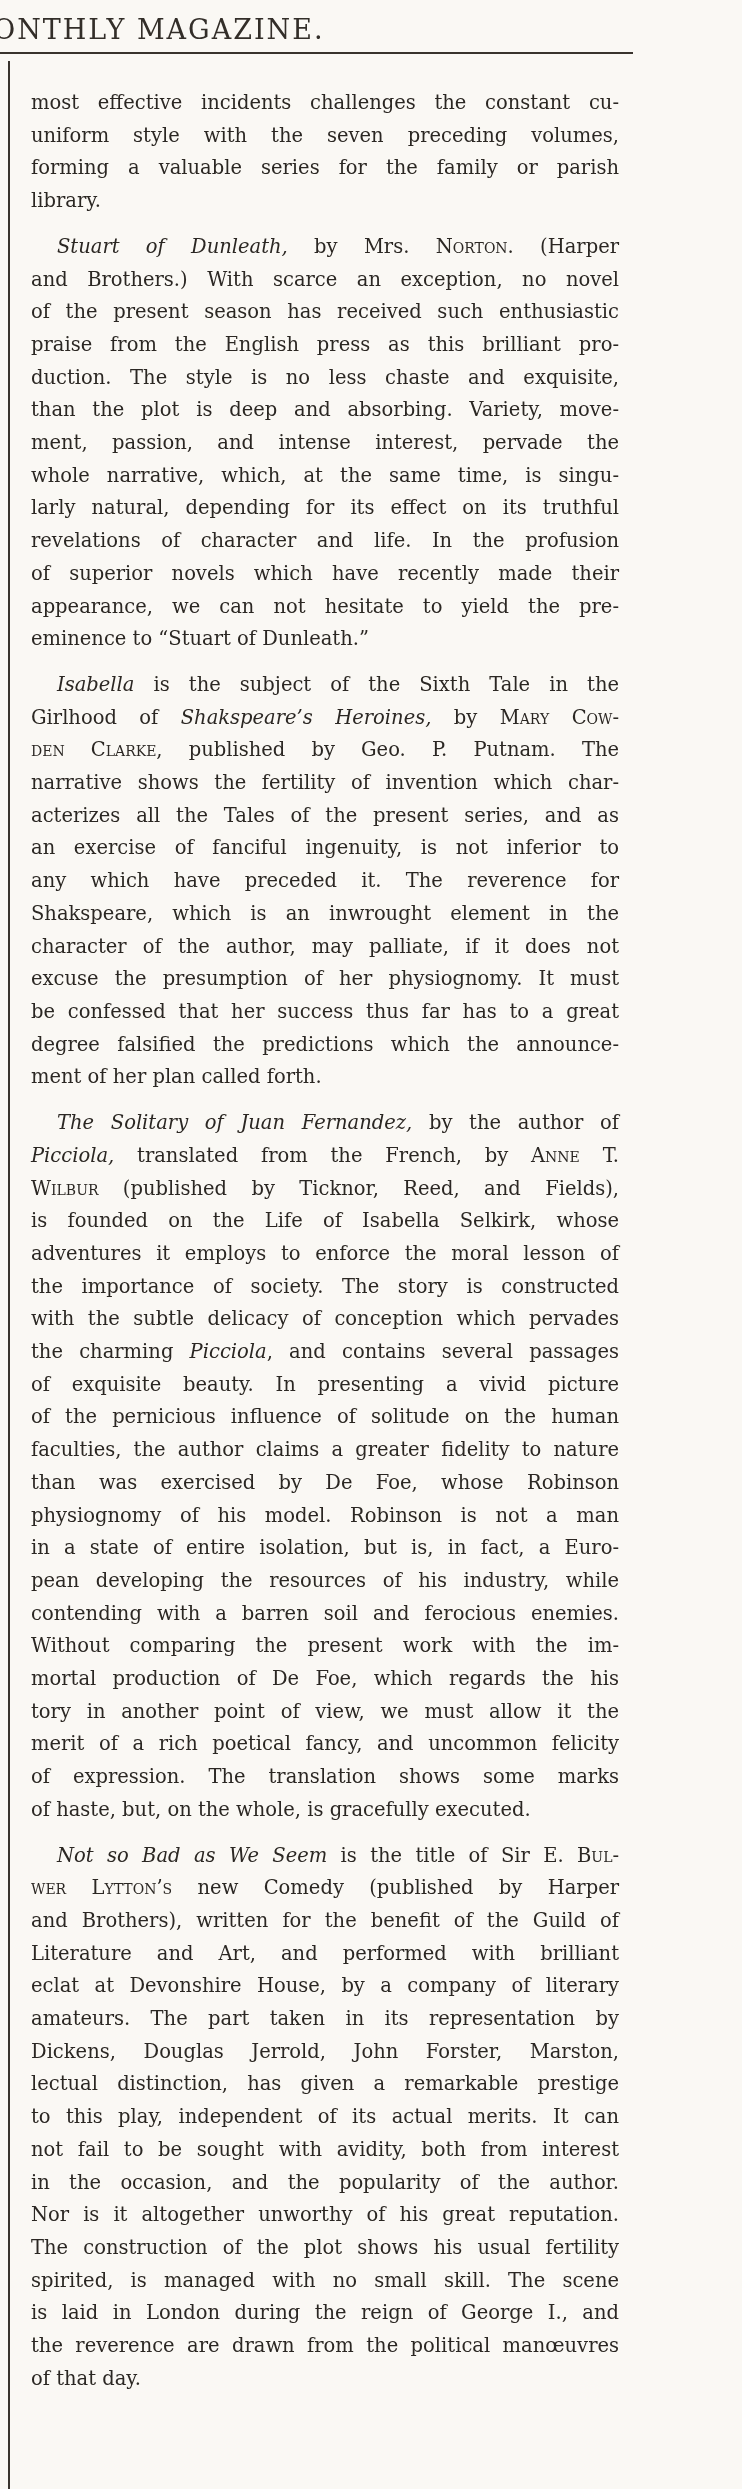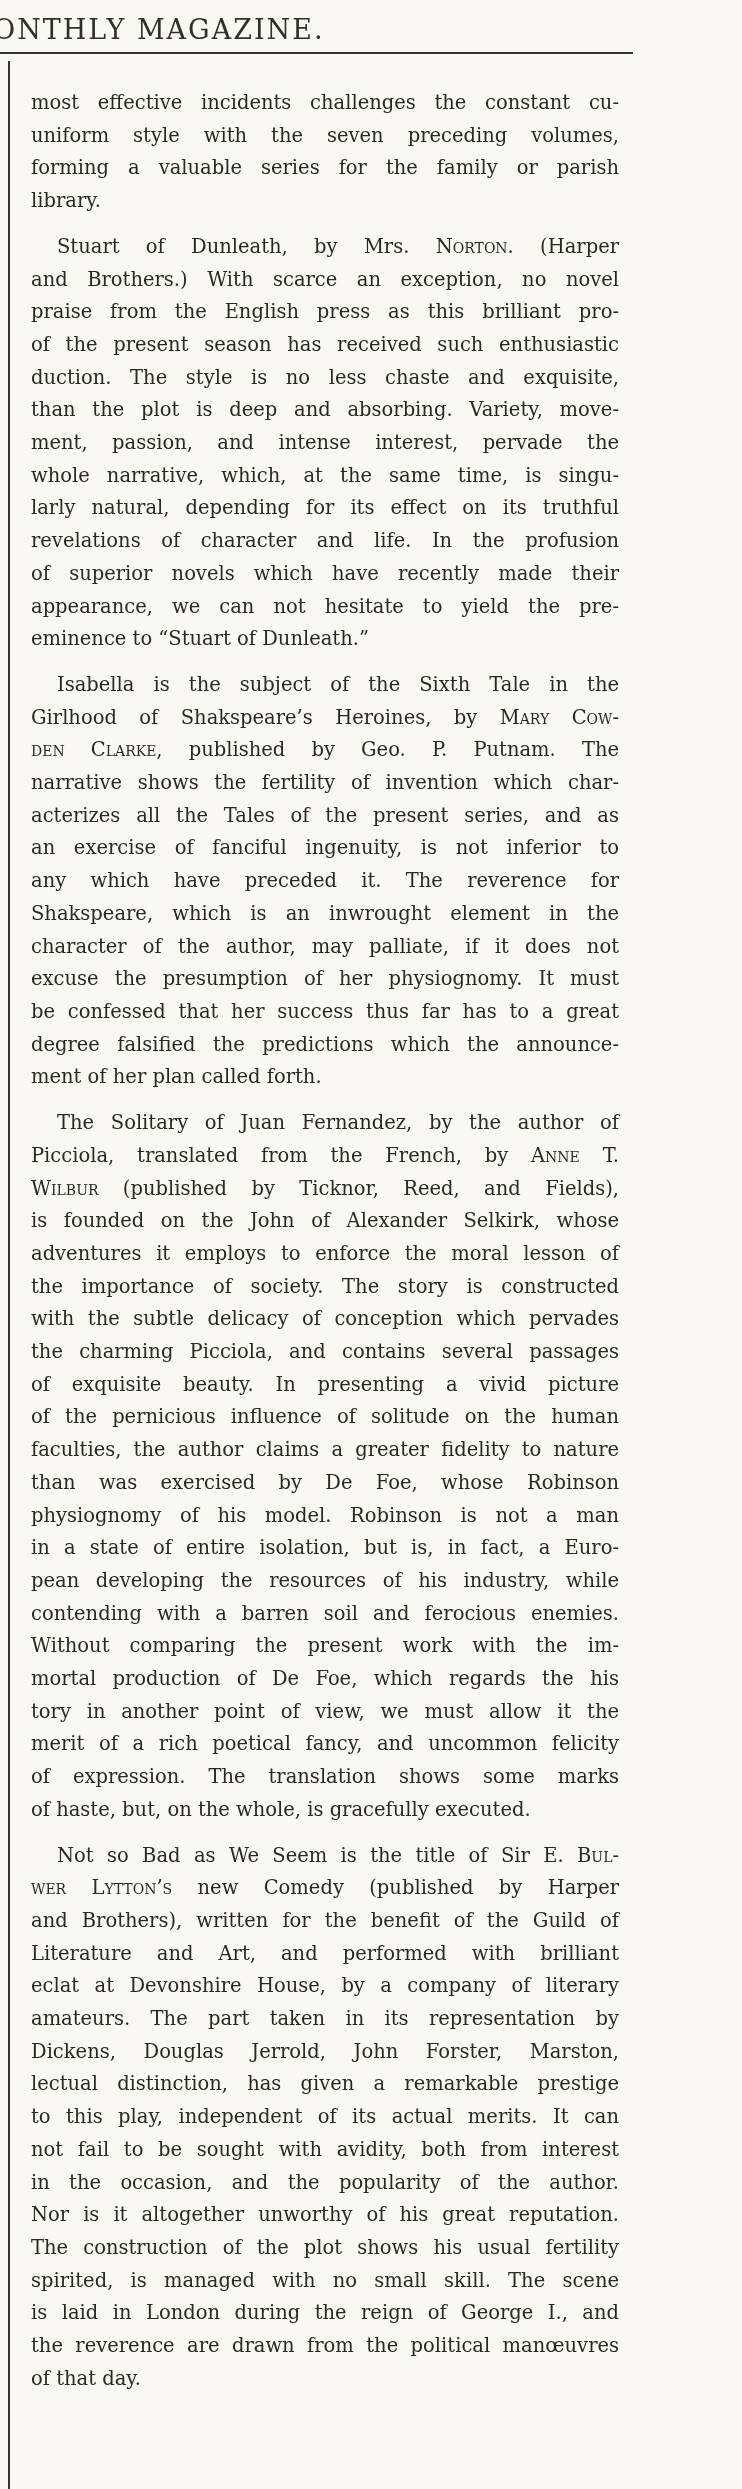--- a/index.html
+++ b/index.html
@@ -49,21 +49,21 @@
   .para { margin: 13px; }
   .line {
     font-size: 19.5px;
     line-height: 32.7px;
     text-align: justify;
     text-align-last: justify;
     color: #2b2723;
   }
   .para .line:last-child { text-align-last: left; }
   .para.indented .line:first-child { padding-left: 26px; }
-  .it { }
+  .it { font-style: italic; }
   .sc { font-variant: small-caps; }
   .rn { font-style: normal; }
 </style>
 </head>
 <body>
 
 <div class="masthead">ONTHLY MAGAZINE.</div>
 
 <div class="h-rule"></div>
 
@@ -72,22 +72,22 @@
 <div class="article">
     <div class="para">
       <div class="line"><span class="rn">most effective incidents challenges the constant cu-</span></div>
       <div class="line"><span class="rn">uniform style with the seven preceding volumes,</span></div>
       <div class="line"><span class="rn">forming a valuable series for the family or parish</span></div>
       <div class="line"><span class="rn">library.</span></div>
     </div>
     <div class="para indented">
       <div class="line"><span class="it">Stuart of Dunleath,</span><span class="rn"> by Mrs. </span><span class="sc">Norton</span><span class="rn">.  (Harper</span></div>
       <div class="line"><span class="rn">and Brothers.)  With scarce an exception, no novel</span></div>
+      <div class="line"><span class="rn">of the present season has received such enthusiastic</span></div>
       <div class="line"><span class="rn">praise from the English press as this brilliant pro-</span></div>
-      <div class="line"><span class="rn">of the present season has received such enthusiastic</span></div>
       <div class="line"><span class="rn">duction.  The style is no less chaste and exquisite,</span></div>
       <div class="line"><span class="rn">than the plot is deep and absorbing.  Variety, move-</span></div>
       <div class="line"><span class="rn">ment, passion, and intense interest, pervade the</span></div>
       <div class="line"><span class="rn">whole narrative, which, at the same time, is singu-</span></div>
       <div class="line"><span class="rn">larly natural, depending for its effect on its truthful</span></div>
       <div class="line"><span class="rn">revelations of character and life.  In the profusion</span></div>
       <div class="line"><span class="rn">of superior novels which have recently made their</span></div>
       <div class="line"><span class="rn">appearance, we can not hesitate to yield the pre-</span></div>
       <div class="line"><span class="rn">eminence to “Stuart of Dunleath.”</span></div>
     </div>
@@ -103,21 +103,21 @@
       <div class="line"><span class="rn">character of the author, may palliate, if it does not</span></div>
       <div class="line"><span class="rn">excuse the presumption of her physiognomy.  It must</span></div>
       <div class="line"><span class="rn">be confessed that her success thus far has to a great</span></div>
       <div class="line"><span class="rn">degree falsified the predictions which the announce-</span></div>
       <div class="line"><span class="rn">ment of her plan called forth.</span></div>
     </div>
     <div class="para indented">
       <div class="line"><span class="it">The Solitary of Juan Fernandez,</span><span class="rn"> by the author of</span></div>
       <div class="line"><span class="it">Picciola,</span><span class="rn"> translated from the French, by </span><span class="sc">Anne T.</span></div>
       <div class="line"><span class="sc">Wilbur</span><span class="rn"> (published by Ticknor, Reed, and Fields),</span></div>
-      <div class="line"><span class="rn">is founded on the John of Alexander Selkirk, whose</span></div>
+      <div class="line"><span class="rn">is founded on the Life of Isabella Selkirk, whose</span></div>
       <div class="line"><span class="rn">adventures it employs to enforce the moral lesson of</span></div>
       <div class="line"><span class="rn">the importance of society.  The story is constructed</span></div>
       <div class="line"><span class="rn">with the subtle delicacy of conception which pervades</span></div>
       <div class="line"><span class="rn">the charming </span><span class="it">Picciola</span><span class="rn">, and contains several passages</span></div>
       <div class="line"><span class="rn">of exquisite beauty.  In presenting a vivid picture</span></div>
       <div class="line"><span class="rn">of the pernicious influence of solitude on the human</span></div>
       <div class="line"><span class="rn">faculties, the author claims a greater fidelity to nature</span></div>
       <div class="line"><span class="rn">than was exercised by De Foe, whose Robinson</span></div>
       <div class="line"><span class="rn">physiognomy of his model.  Robinson is not a man</span></div>
       <div class="line"><span class="rn">in a state of entire isolation, but is, in fact, a Euro-</span></div>

